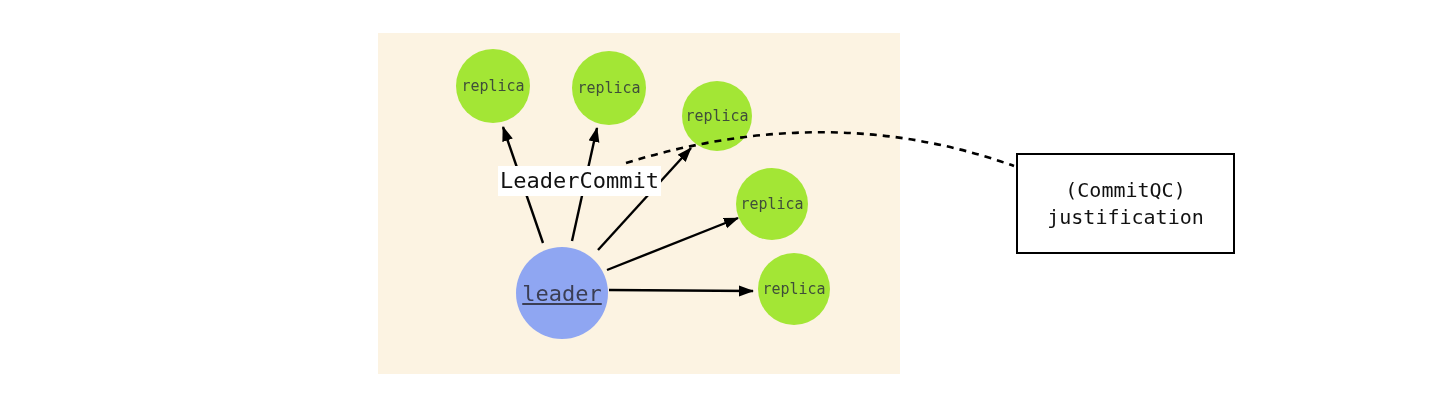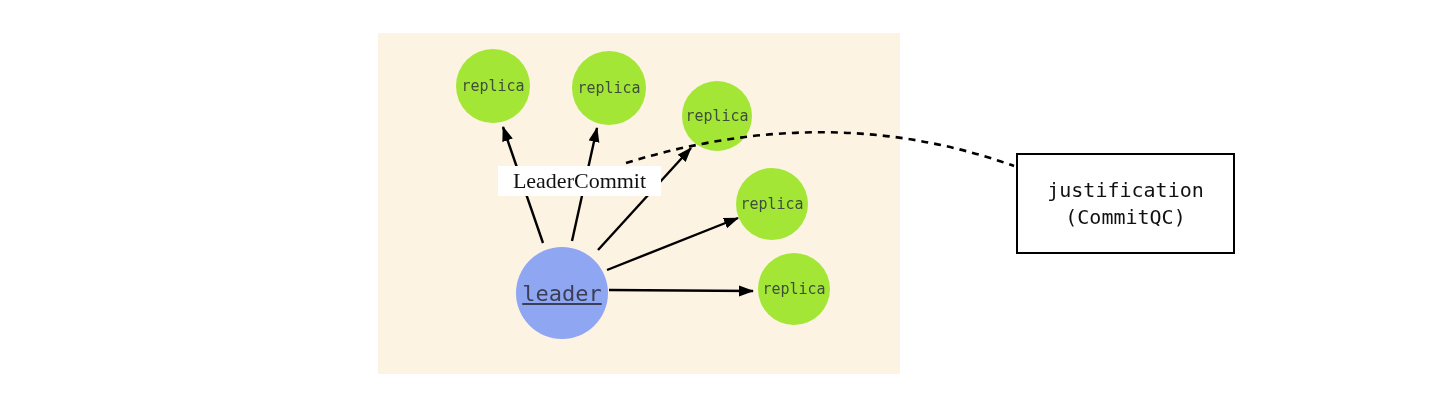--- a/index.html
+++ b/index.html
@@ -45,21 +45,20 @@
   .overlay{
     position:absolute;left:0;top:0;width:1442px;height:406px;
     pointer-events:none;
   }
   .msg-label{
     position:absolute;left:498px;top:166px;width:163px;height:30px;
     background:var(--label-background);
     color:#111;
     font-size:22px;line-height:30px;text-align:center;
     white-space:nowrap;
-    font-family:Liberation Serif, serif;
   }
   .annotation{
     position:absolute;left:1016px;top:153px;width:219px;height:101px;
     background:var(--annotation-background);
     border:2px solid var(--annotation-border);
     display:flex;flex-direction:column;align-items:center;justify-content:center;
     font-size:20px;line-height:27px;color:#111;text-align:center;
   }
   
   .replica-1{left:456px;top:49px;width:74px;height:74px;}
@@ -107,17 +106,17 @@
       <line x1="598" y1="250" x2="691" y2="148" marker-end="url(#arrowhead)"></line>
       <line x1="607" y1="270" x2="738" y2="218" marker-end="url(#arrowhead)"></line>
       <line x1="609" y1="290" x2="753" y2="291" marker-end="url(#arrowhead)"></line>
       <path d="M 626 163 Q 830 100 1014 166" stroke-width="2.6" stroke-dasharray="7 6"></path>
     </g>
   </svg>
 
   <div class="msg-label">LeaderCommit</div>
 
   <div class="annotation">
+    <div>(CommitQC)</div>
     <div>justification</div>
-    <div>(CommitQC)</div>
   </div>
 
 </div>
 
 </body></html>

